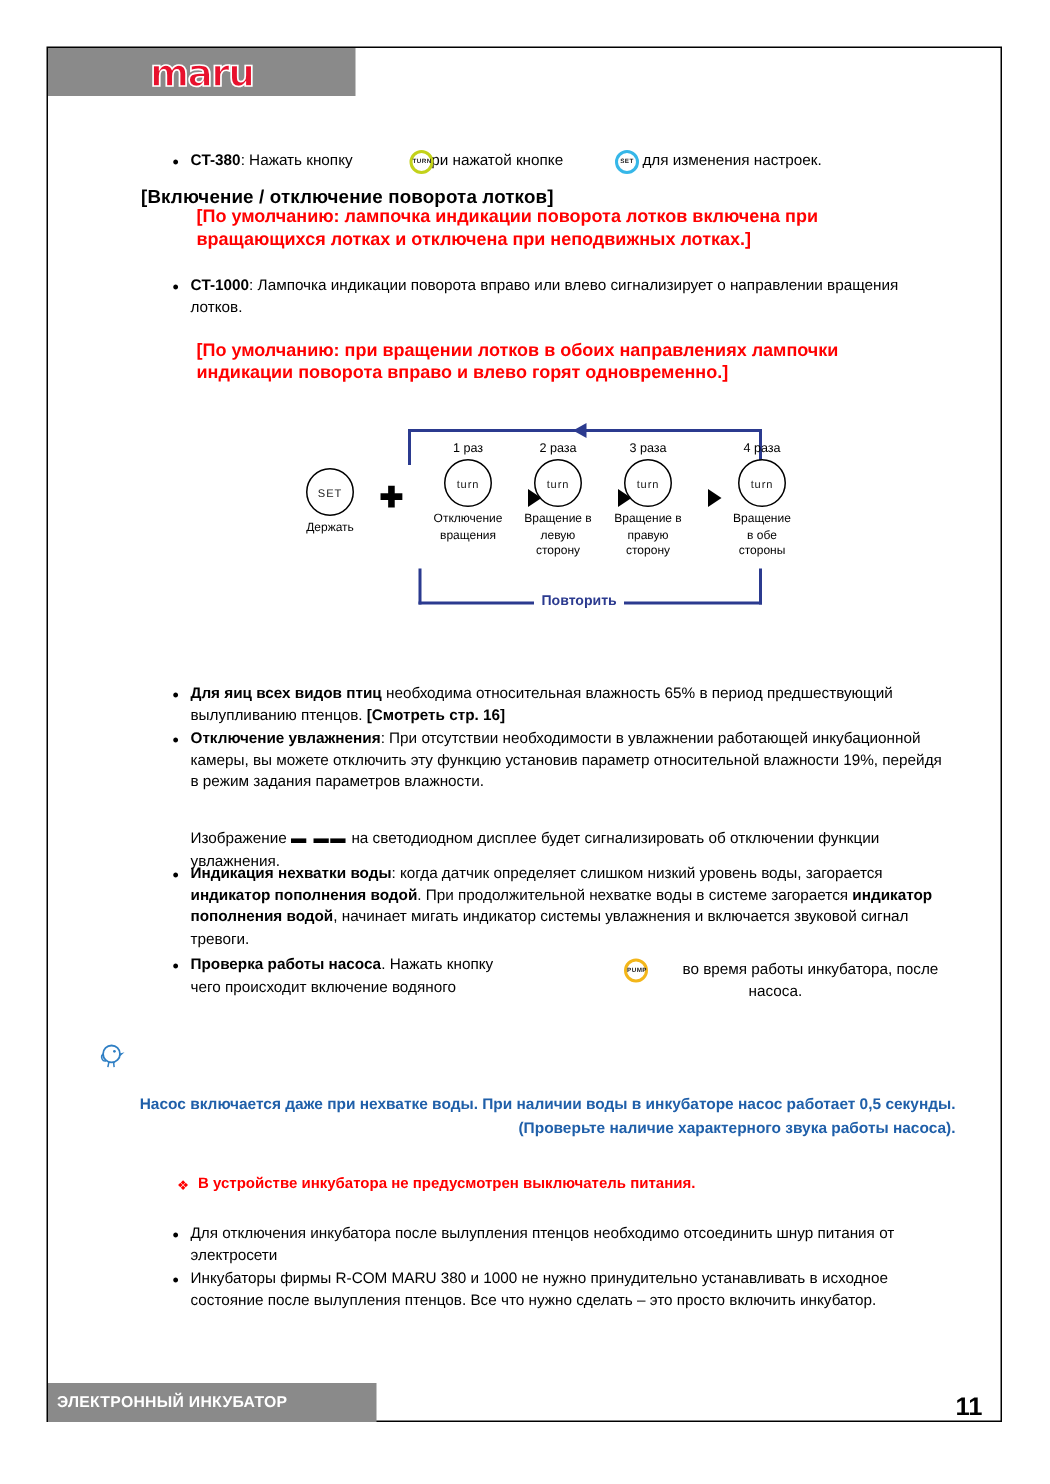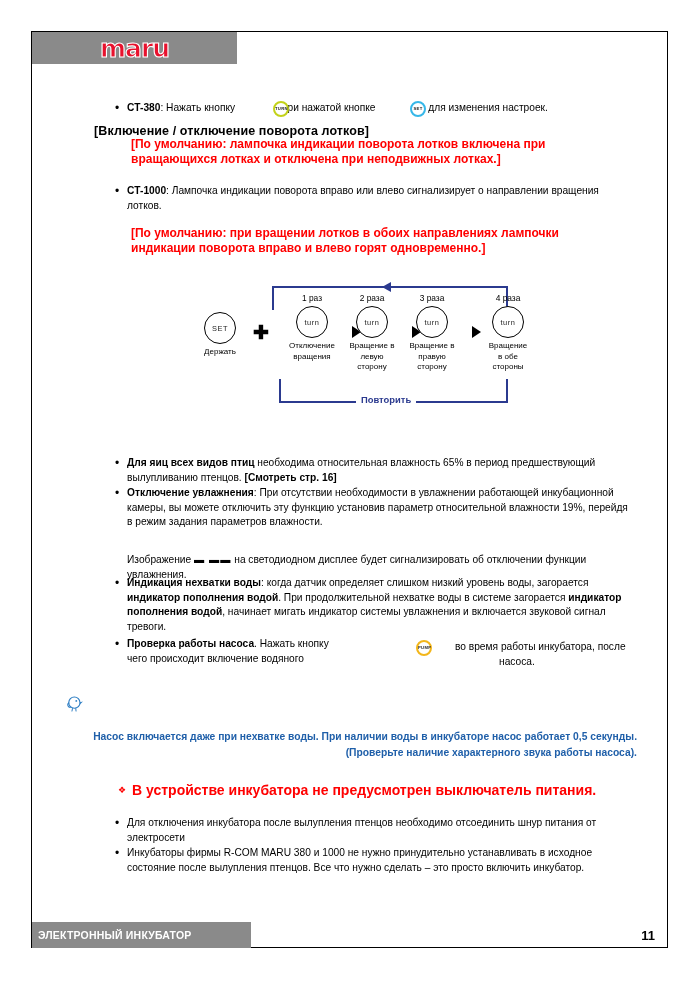--- a/index.html
+++ b/index.html
@@ -223,21 +223,21 @@
   }
   .diamond-mark {
     color: #ff0000;
     font-size: 9px;
     width: 14px;
     flex: 0 0 14px;
     line-height: 14px;
   }
   .diamond-text {
     color: #ff0000;
-    font-size: 14px;
+    font-size: 10px;
     font-weight: bold;
     line-height: 14px;
   }
 
   
   .footer-band {
     position: absolute;
     left: 32px;
     top: 922px;
     width: 219px;
@@ -250,21 +250,21 @@
     color: #ffffff;
     font-size: 10.5px;
     font-weight: bold;
     letter-spacing: 0.2px;
     padding-left: 6px;
   }
   .page-num {
     position: absolute;
     right: 45px;
     top: 928px;
-    font-size: 13px;
+    font-size: 17px;
     font-weight: bold;
   }
 </style>
 </head>
 <body>
 
 <div class="page-frame"></div>
 
 <div class="header-band">
   <div class="logo">maru</div>

